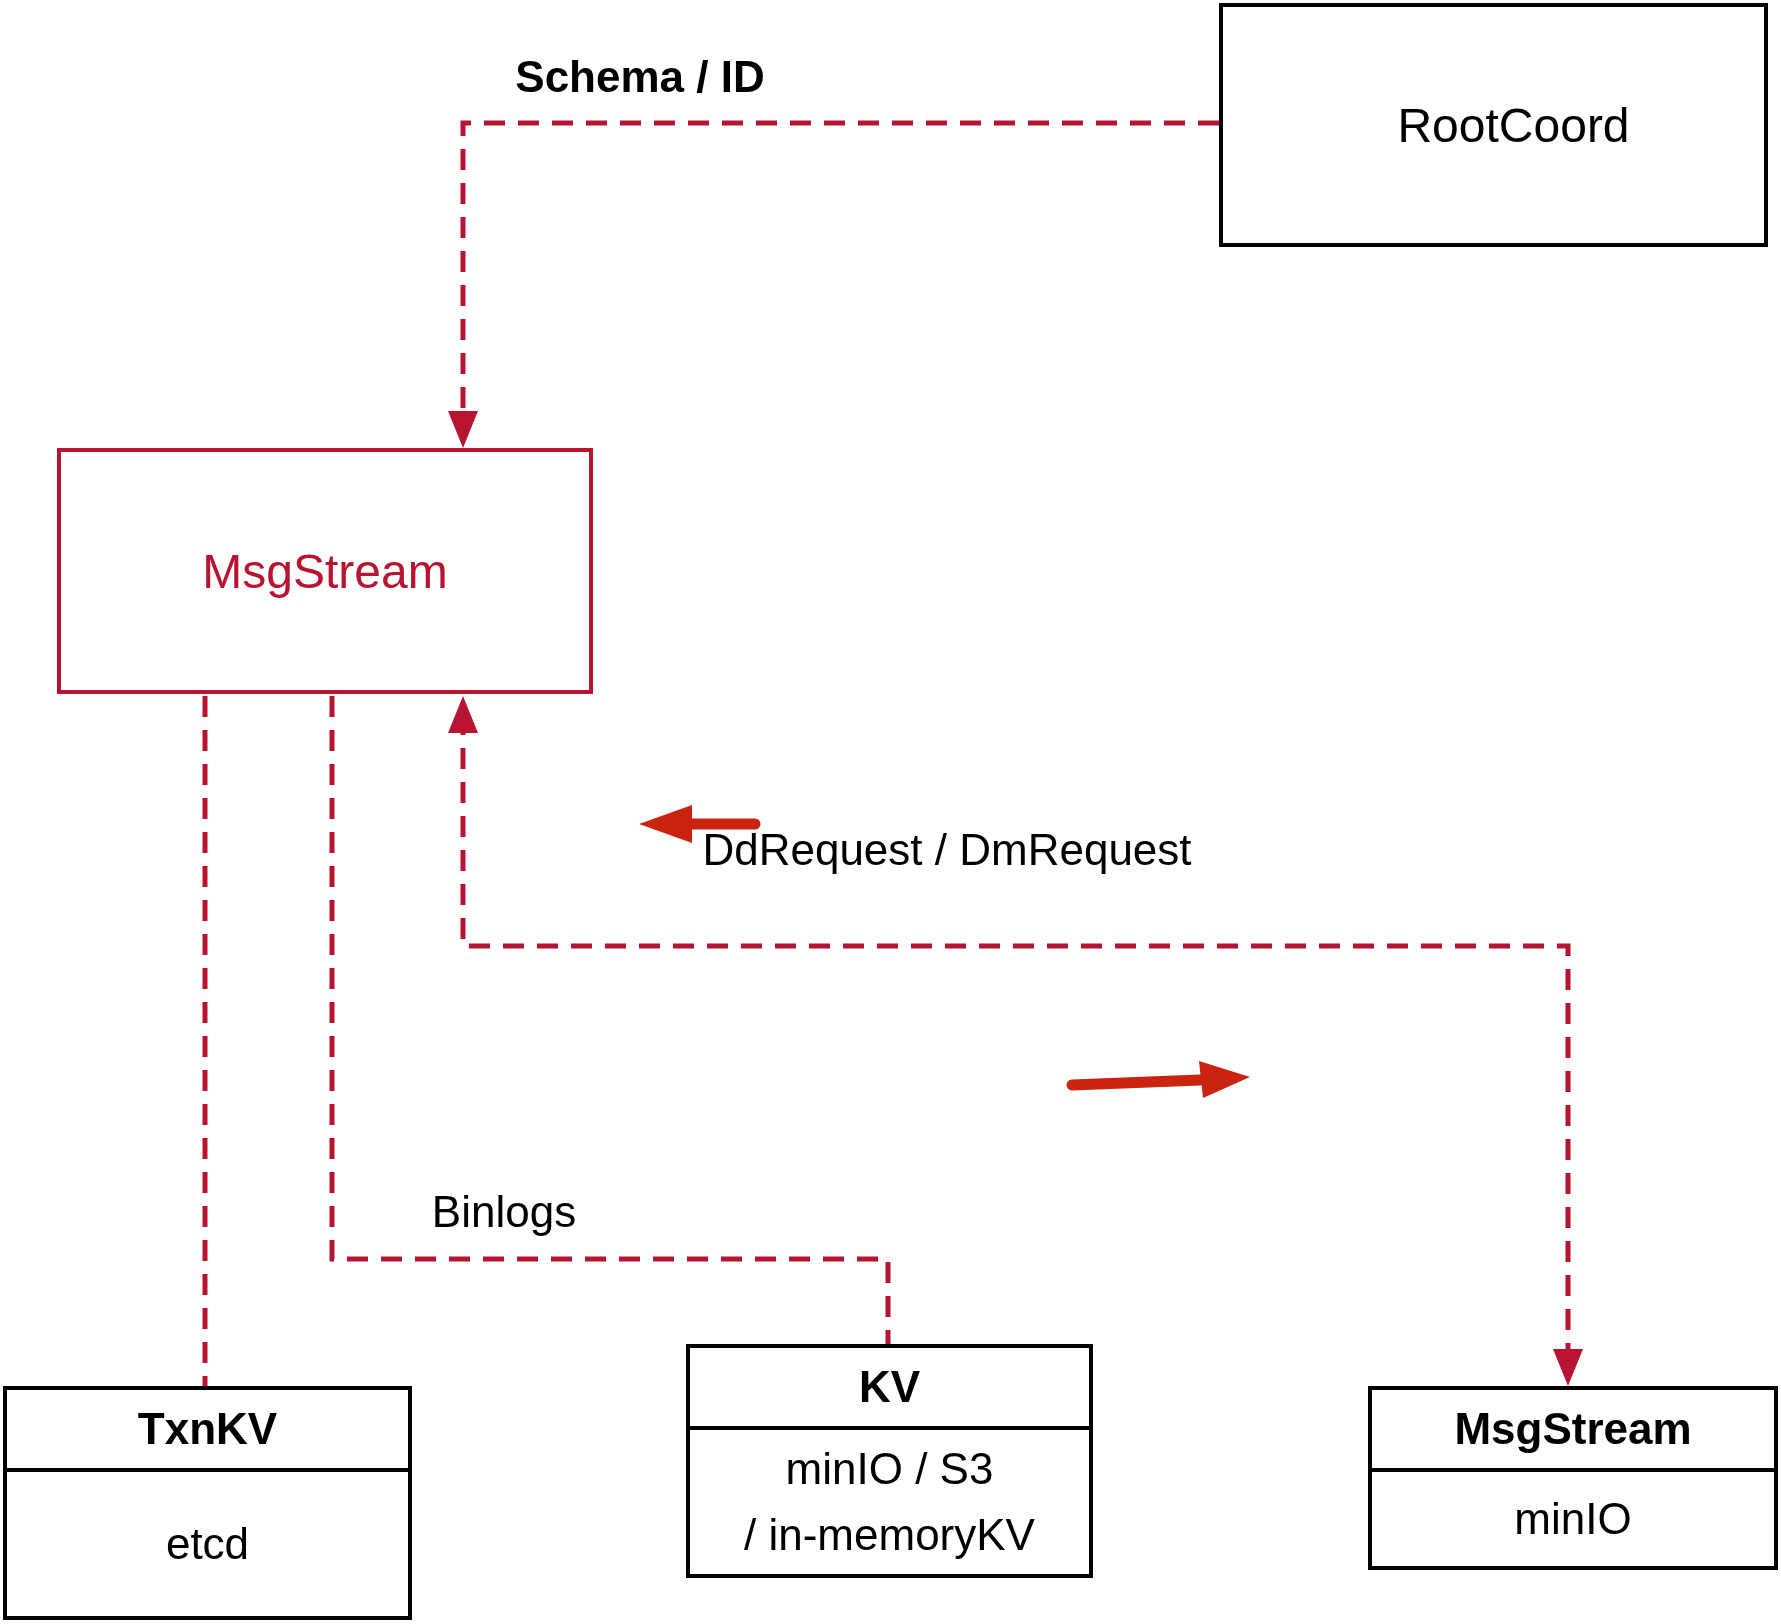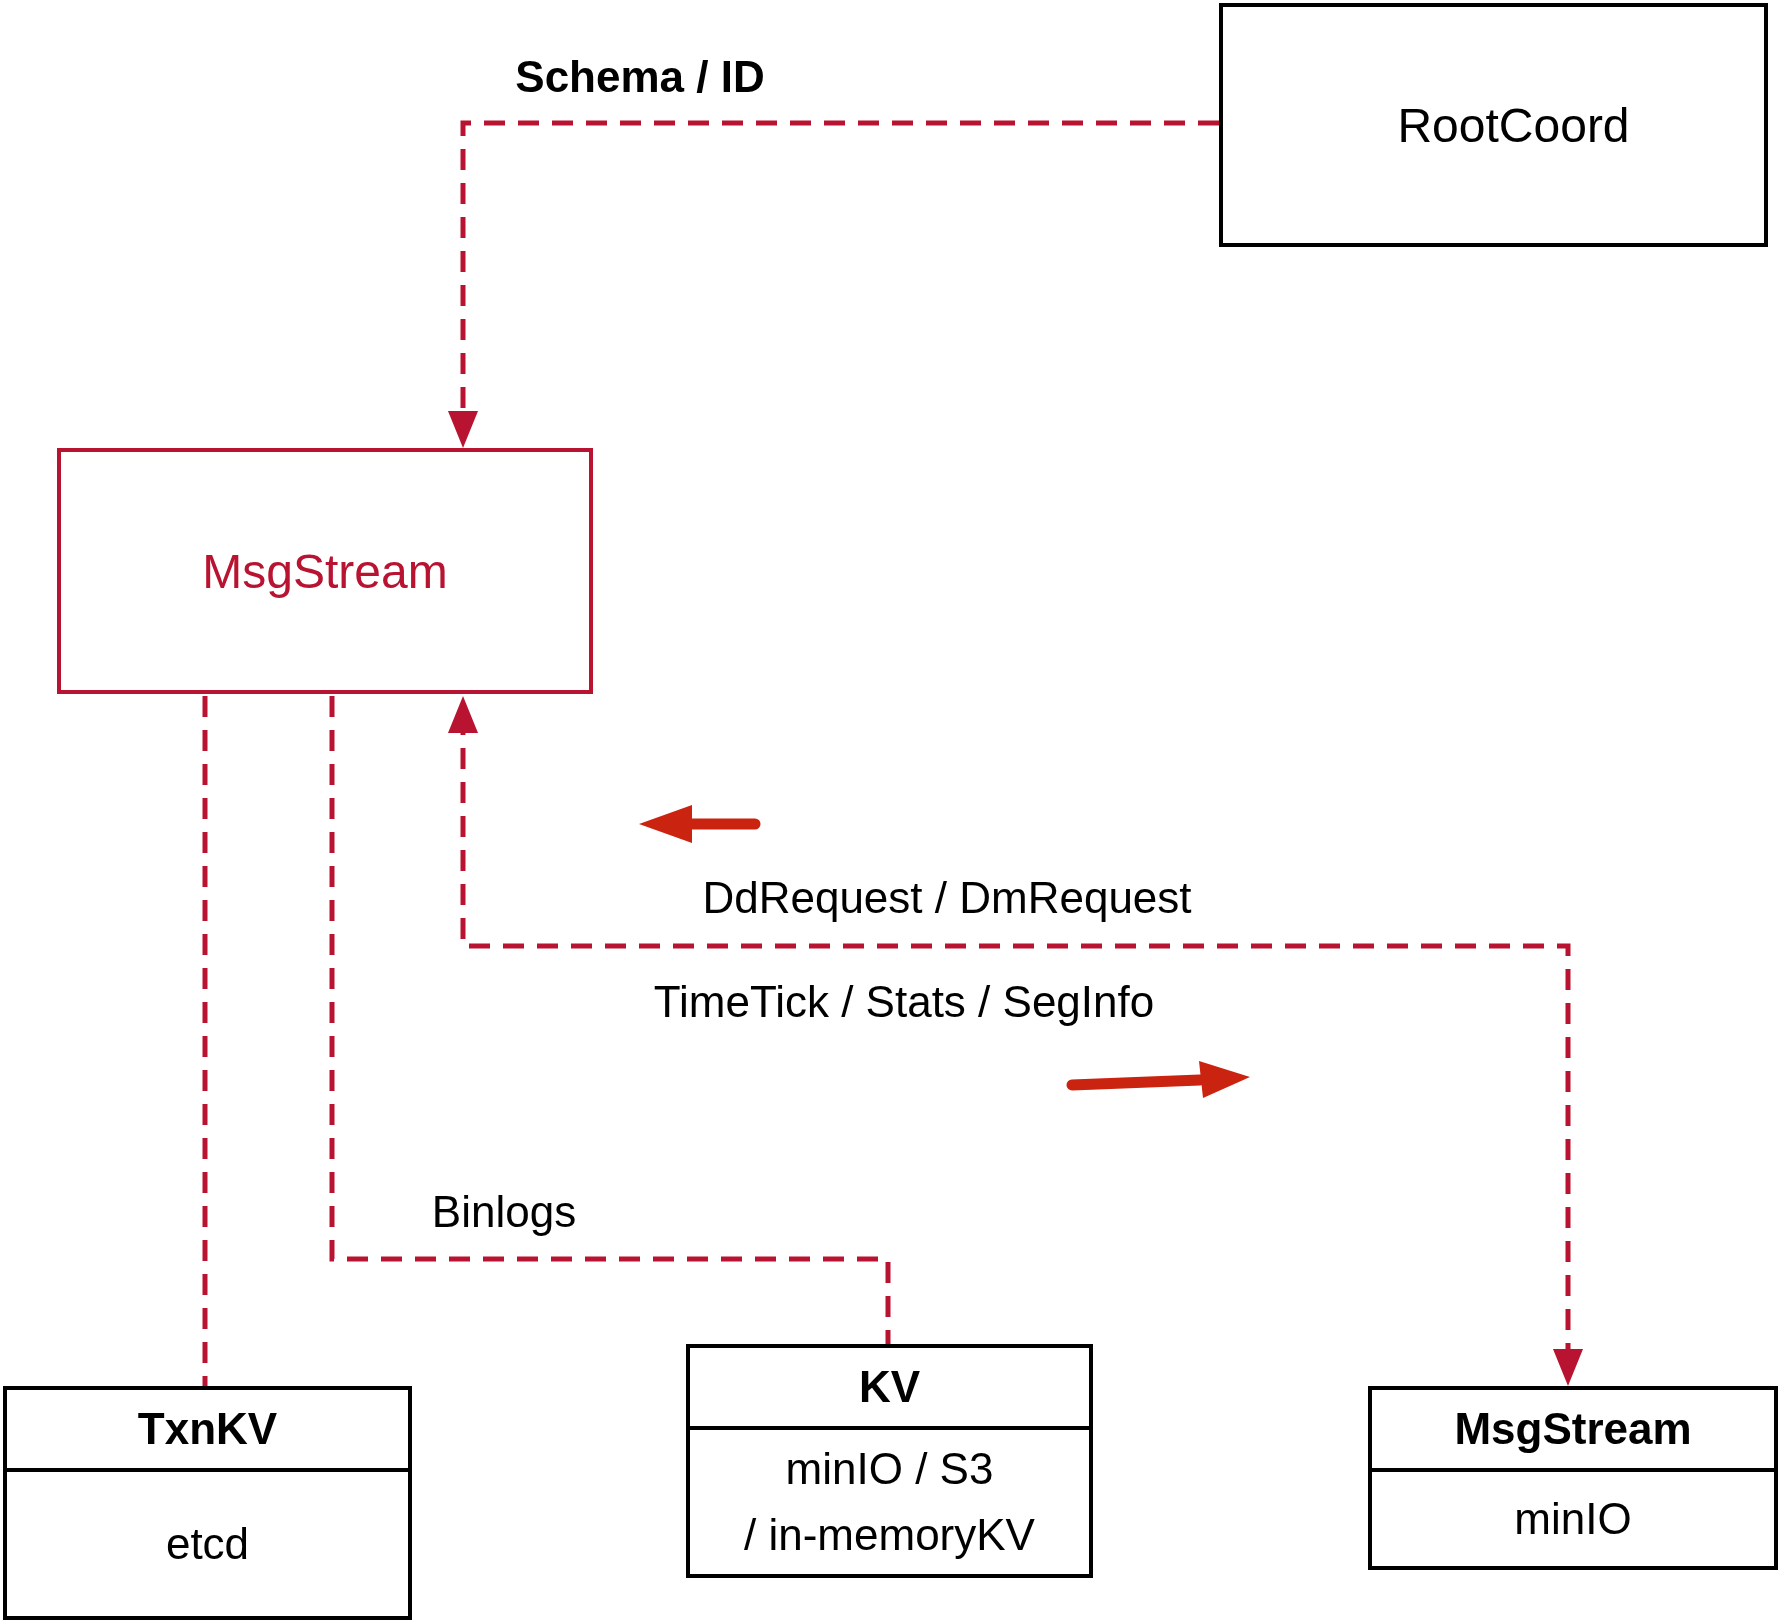--- a/index.html
+++ b/index.html
@@ -137,19 +137,18 @@
 
   <div class="node stack-node" id="msgstream-node" style="left:1368px; top:1386px; width:410px; height:184px;">
     <div class="stack-header">MsgStream</div>
     <div class="stack-body">
       <span>minIO</span>
     </div>
   </div>
 
   <div class="edge-label" style="left:640px; top:77px;font-weight:bold;">Schema / ID</div>
 
-  <div class="edge-label" style="left:947px; top:898px;">DdRequest / DmRequest</div>
+  <div class="edge-label" style="left:947px; top:850px;">DdRequest / DmRequest</div>
 
-  <div class="edge-label" style="left:904px; top:1002px;">TimeTick / Stats / SegInfo</div>
 
   <div class="edge-label" style="left:504px; top:1212px;">Binlogs</div>
 
 </div>
 
 </body></html>

